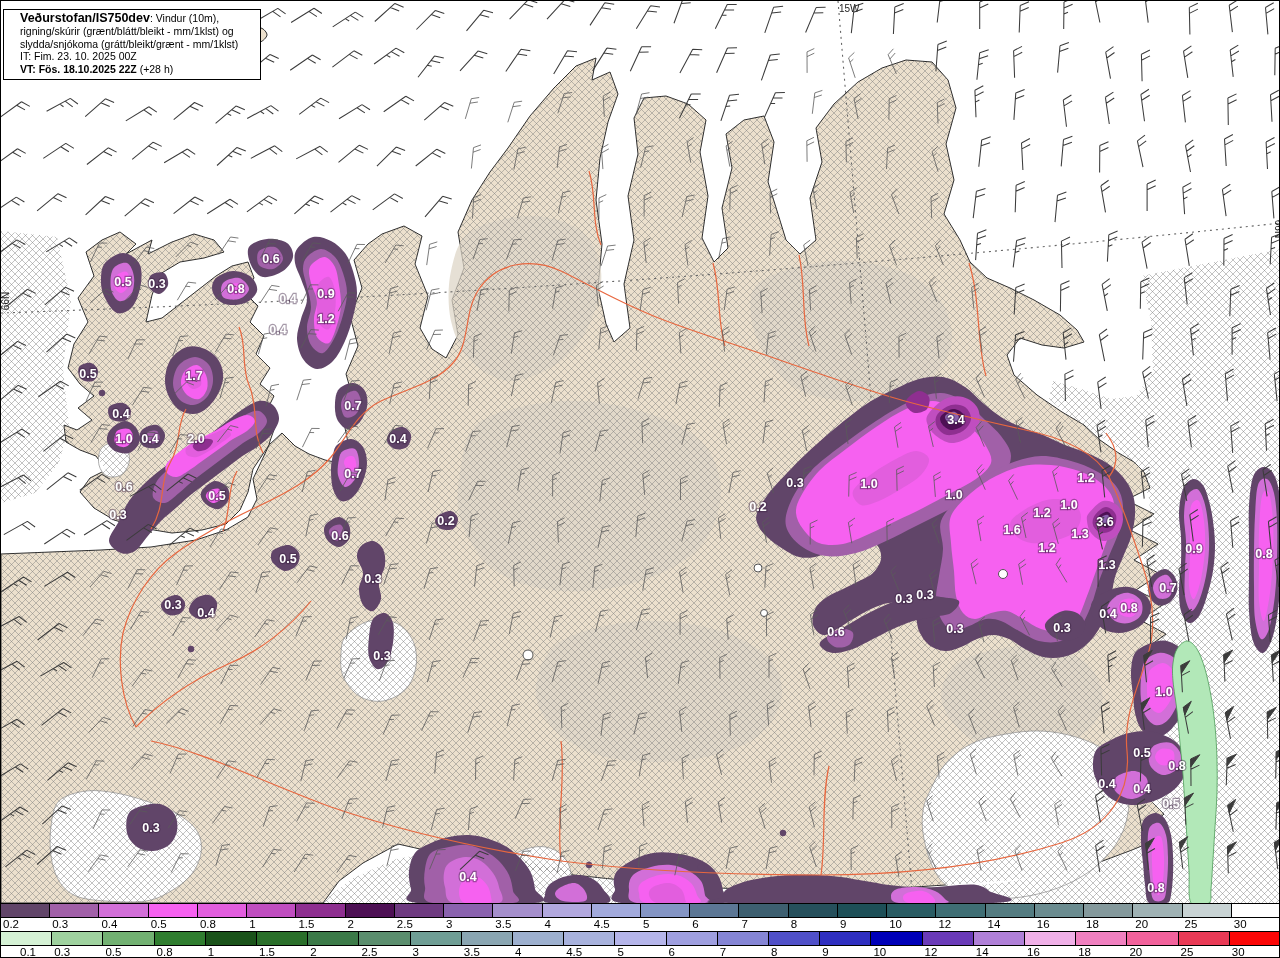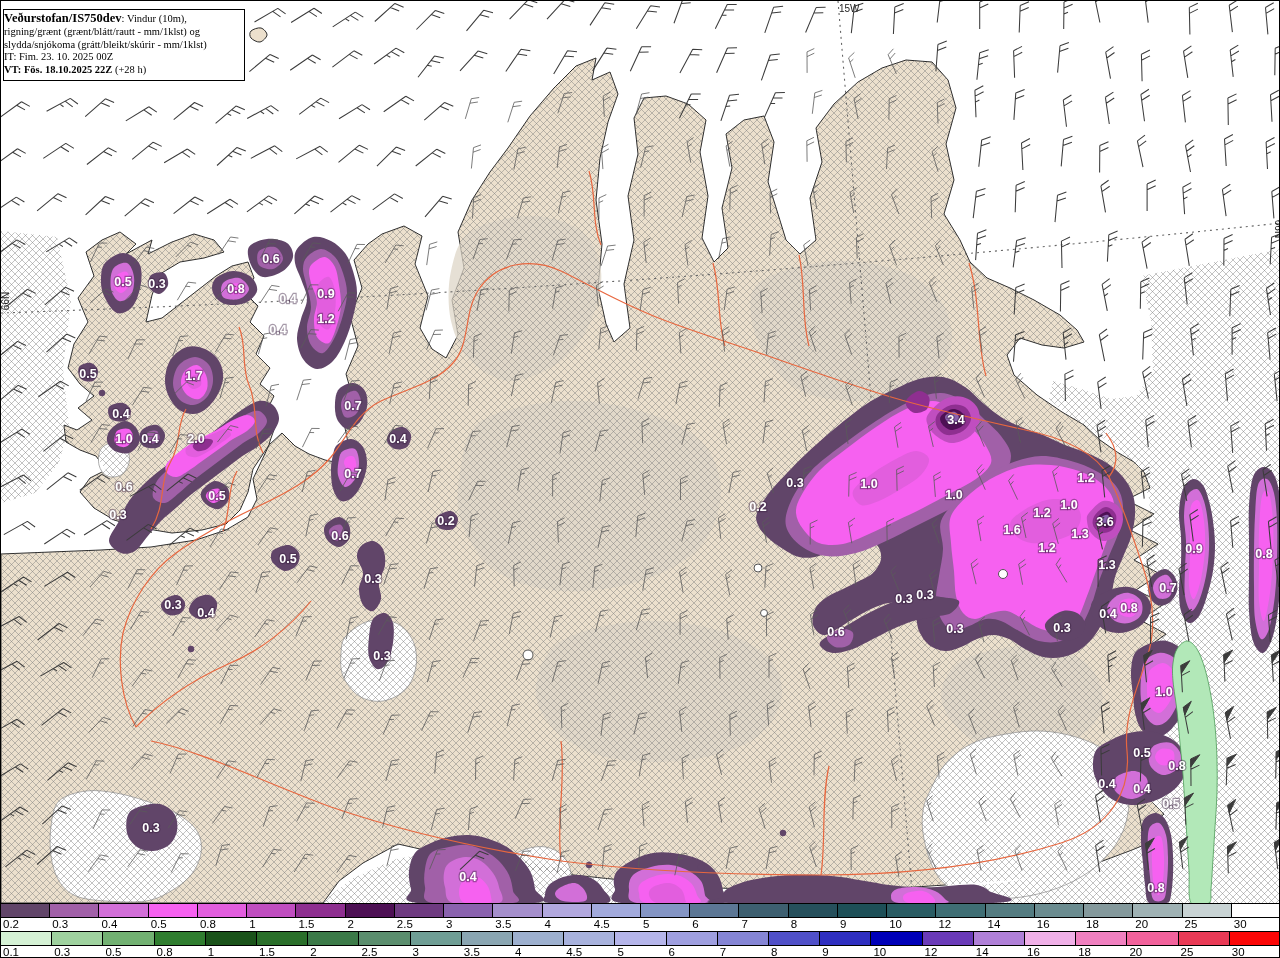--- a/index.html
+++ b/index.html
@@ -1,21 +1,21 @@
 <!DOCTYPE html>
 <html><head>
 <meta charset="utf-8">
 <style>
   html,body{margin:0;padding:0;background:#888;}
   #app{position:relative;width:1280px;height:958px;background:#fff;overflow:hidden;
        font-family:"Liberation Sans","DejaVu Sans",sans-serif;box-sizing:border-box;border:1px solid #000;}
   #mapsvg{position:absolute;left:0;top:0;}
   
   #titlebox{position:absolute;left:2px;top:8px;width:236px;background:#fff;border:1px solid #000;
-            padding:2px 4px 3px 0;font-size:10.5px;line-height:12.8px;color:#000;z-index:30;font-family:Liberation Serif, serif;}
+            padding:2px 4px 3px 16px;font-size:10.5px;line-height:12.8px;color:#000;z-index:30;}
   #titlebox .t1b{font-weight:bold;font-size:12.5px;}
   #titlebox .t5b{font-weight:bold;}
   
   #scales{position:absolute;left:0;top:902px;width:1280px;height:56px;background:#fff;z-index:20;}
   .bar{position:relative;width:1280px;height:15px;border-top:1px solid #000;border-bottom:1px solid #000;box-sizing:border-box;font-size:0;}
   .bar .seg{display:inline-block;height:13px;border-right:1px solid #000;box-sizing:border-box;vertical-align:top;}
   .lblrow{position:relative;width:1280px;height:13px;}
   .lblrow span{position:absolute;top:0;font-size:11.5px;color:#000;white-space:nowrap;}
   #rain-labels{border-bottom:2px solid #000;box-sizing:content-box;}
 </style>
@@ -235,22 +235,22 @@
         <text x="1141" y="792">0.4</text>
         <text x="1170" y="807">0.5</text>
         <text x="1155" y="891">0.8</text>
         <text x="150" y="831">0.3</text>
         <text x="467" y="880">0.4</text>
       </g>
     </svg>
 
   <div id="titlebox">
     <div><span class="t1b">Veðurstofan/IS750dev</span><span>: Vindur (10m),</span></div>
-    <div>rigning/grænt (grænt/blátt/rautt - mm/1klst) og</div>
-    <div>slydda/snjókoma (grátt/bleikt/skúrir - mm/1klst)</div>
+    <div>rigning/skúrir (grænt/blátt/bleikt - mm/1klst) og</div>
+    <div>slydda/snjókoma (grátt/bleikt/grænt - mm/1klst)</div>
     <div>IT: Fim. 23. 10. 2025 00Z</div>
     <div><span class="t5b">VT: Fös. 18.10.2025 22Z</span><span> (+28 h)</span></div>
   </div>
 
   <div id="scales">
     <div class="bar" id="snow-bar"><div class="seg" style="width: 49px; background: rgb(97, 69, 105);"></div><div class="seg" style="width: 49px; background: rgb(161, 96, 168);"></div><div class="seg" style="width: 50px; background: rgb(210, 111, 216);"></div><div class="seg" style="width: 49px; background: rgb(246, 97, 240);"></div><div class="seg" style="width: 49px; background: rgb(226, 94, 222);"></div><div class="seg" style="width: 49px; background: rgb(192, 78, 192);"></div><div class="seg" style="width: 50px; background: rgb(142, 47, 144);"></div><div class="seg" style="width: 49px; background: rgb(77, 16, 84);"></div><div class="seg" style="width: 49px; background: rgb(110, 58, 128);"></div><div class="seg" style="width: 49px; background: rgb(138, 98, 174);"></div><div class="seg" style="width: 50px; background: rgb(165, 143, 204);"></div><div class="seg" style="width: 49px; background: rgb(178, 168, 222);"></div><div class="seg" style="width: 49px; background: rgb(162, 170, 220);"></div><div class="seg" style="width: 49px; background: rgb(132, 149, 196);"></div><div class="seg" style="width: 49px; background: rgb(92, 119, 149);"></div><div class="seg" style="width: 50px; background: rgb(61, 95, 112);"></div><div class="seg" style="width: 49px; background: rgb(38, 80, 92);"></div><div class="seg" style="width: 49px; background: rgb(29, 79, 87);"></div><div class="seg" style="width: 49px; background: rgb(42, 92, 99);"></div><div class="seg" style="width: 50px; background: rgb(63, 110, 116);"></div><div class="seg" style="width: 49px; background: rgb(84, 124, 129);"></div><div class="seg" style="width: 49px; background: rgb(107, 140, 144);"></div><div class="seg" style="width: 49px; background: rgb(132, 153, 156);"></div><div class="seg" style="width: 50px; background: rgb(159, 178, 180);"></div><div class="seg" style="width: 49px; background: rgb(200, 211, 212);"></div><div class="seg" style="width: 49px; background: rgb(255, 255, 255);"></div></div>
     <div class="lblrow" id="snow-labels">
         <span style="left: 2px;">0.2</span>
         <span style="left: 51.2308px;">0.3</span>
         <span style="left: 100.462px;">0.4</span>
@@ -273,21 +273,21 @@
         <span style="left: 937.385px;">12</span>
         <span style="left: 986.615px;">14</span>
         <span style="left: 1035.85px;">16</span>
         <span style="left: 1085.08px;">18</span>
         <span style="left: 1134.31px;">20</span>
         <span style="left: 1183.54px;">25</span>
         <span style="left: 1232.77px;">30</span>
       </div>
     <div class="bar" id="rain-bar"><div class="seg" style="width: 51px; background: rgb(213, 242, 213);"></div><div class="seg" style="width: 51px; background: rgb(159, 210, 159);"></div><div class="seg" style="width: 52px; background: rgb(114, 177, 114);"></div><div class="seg" style="width: 51px; background: rgb(47, 125, 47);"></div><div class="seg" style="width: 51px; background: rgb(26, 83, 26);"></div><div class="seg" style="width: 51px; background: rgb(42, 111, 42);"></div><div class="seg" style="width: 51px; background: rgb(59, 122, 72);"></div><div class="seg" style="width: 52px; background: rgb(91, 142, 110);"></div><div class="seg" style="width: 51px; background: rgb(111, 158, 149);"></div><div class="seg" style="width: 51px; background: rgb(138, 166, 178);"></div><div class="seg" style="width: 51px; background: rgb(157, 176, 207);"></div><div class="seg" style="width: 51px; background: rgb(168, 178, 221);"></div><div class="seg" style="width: 52px; background: rgb(181, 181, 234);"></div><div class="seg" style="width: 51px; background: rgb(159, 159, 224);"></div><div class="seg" style="width: 51px; background: rgb(133, 133, 213);"></div><div class="seg" style="width: 51px; background: rgb(80, 80, 200);"></div><div class="seg" style="width: 51px; background: rgb(46, 46, 192);"></div><div class="seg" style="width: 52px; background: rgb(0, 0, 184);"></div><div class="seg" style="width: 51px; background: rgb(106, 58, 184);"></div><div class="seg" style="width: 51px; background: rgb(176, 128, 216);"></div><div class="seg" style="width: 51px; background: rgb(240, 176, 232);"></div><div class="seg" style="width: 51px; background: rgb(240, 128, 192);"></div><div class="seg" style="width: 52px; background: rgb(242, 98, 156);"></div><div class="seg" style="width: 51px; background: rgb(233, 58, 86);"></div><div class="seg" style="width: 51px; background: rgb(251, 7, 7);"></div></div>
     <div class="lblrow" id="rain-labels">
-        <span style="left: 2px;">0.1</span>
+        <span style="left: 19px;">0.1</span>
         <span style="left: 53.2px;">0.3</span>
         <span style="left: 104.4px;">0.5</span>
         <span style="left: 155.6px;">0.8</span>
         <span style="left: 206.8px;">1</span>
         <span style="left: 258px;">1.5</span>
         <span style="left: 309.2px;">2</span>
         <span style="left: 360.4px;">2.5</span>
         <span style="left: 411.6px;">3</span>
         <span style="left: 462.8px;">3.5</span>
         <span style="left: 514px;">4</span>

